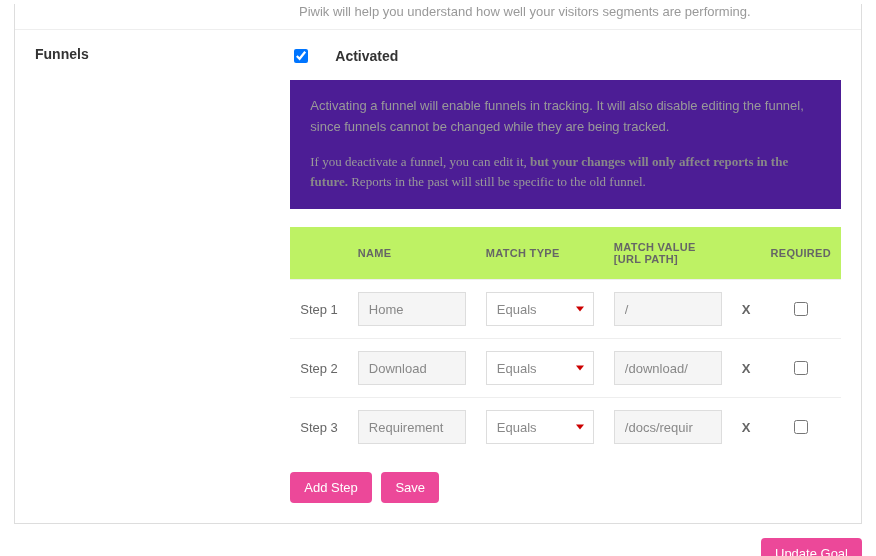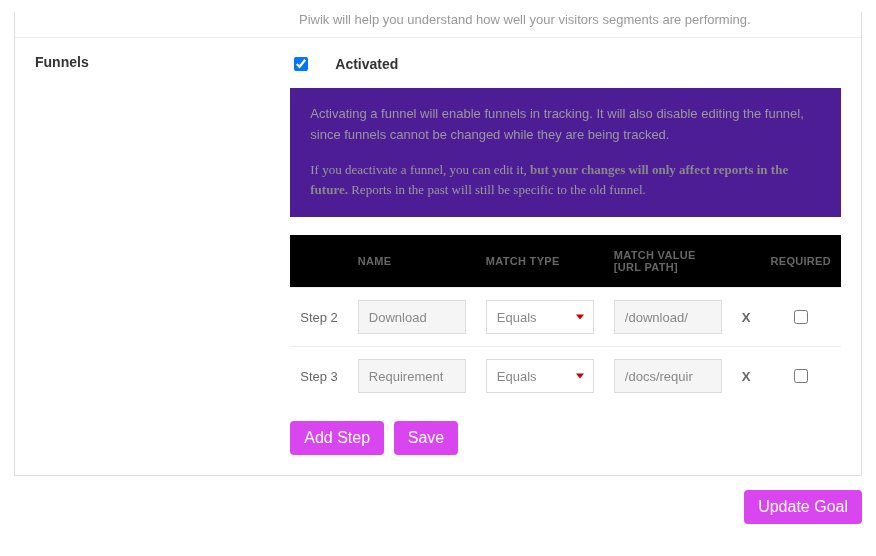--- a/index.html
+++ b/index.html
@@ -4,21 +4,21 @@
 <style>
   * { box-sizing: border-box; }
   body {
     margin: 0;
     font-family: Verdana, Arial, sans-serif;
     font-size: 13px;
     color: #333;
     background: #fff;
   }
   .panel {
-    margin: 12px 14px 14px 14px;
+    margin: 4px 14px 14px 14px;
     border: 1px solid #ddd;
     background: #fff;
     border-top: none;
   }
   .intro-bar {
     padding: 0 20px 10px 284px;
     color: #999;
     font-size: 13px;
   }
   .row {
@@ -59,21 +59,21 @@
     width: 100%;
     border-collapse: collapse;
   }
   table.funnel thead th {
     font-size: 11px;
     letter-spacing: 0.3px;
     text-align: left;
     color: #666;
     font-weight: bold;
     padding: 14px 10px;
-    background: #000000;
+    background: #bef264;
   }
   table.funnel thead th:first-child { width: 70px; }
   table.funnel tbody td {
     padding: 12px 10px;
     border-top: 1px solid #eee;
     vertical-align: middle;
     color: #666;
     font-size: 13px;
   }
   .step-label { white-space: nowrap; }
@@ -113,25 +113,25 @@
     color: #2a7ae2;
     font-size: 12px;
     font-weight: bold;
     cursor: pointer;
     text-align: center;
     width: 22px;
   }
   .chk { width: 14px; height: 14px; }
   .btn {
     display: inline-block;
-    background: #d946ef;
+    background: #ec4899;
     color: #fff;
     border: none;
     padding: 8px 14px;
-    font-size: 16px;
+    font-size: 13px;
     border-radius: 4px;
     cursor: pointer;
     font-family: inherit;
   }
   .btn + .btn { margin-left: 6px; }
   .btn-row { margin-top: 16px; }
   .footer {
     padding-right: 14px;
     text-align: right;
     margin-top: 14px;
@@ -166,20 +166,33 @@
           <tr>
             <th></th>
             <th>NAME</th>
             <th>MATCH TYPE</th>
             <th>MATCH VALUE [URL PATH]</th>
             <th></th>
             <th class="required">REQUIRED</th>
           </tr>
         </thead>
         <tbody>
+          <tr>
+            <td class="step-label">Step 1</td>
+            <td><input class="textbox" value="Home" style=""></td>
+            <td>
+              <div class="select-wrap">
+                <input class="textbox" readonly="" value="Equals" style="">
+                <span class="caret"></span>
+              </div>
+            </td>
+            <td><input class="textbox" value="/" style=""></td>
+            <td class="remove-x">X</td>
+            <td class="center"><input type="checkbox" class="chk" style=""></td>
+          </tr>
           <tr>
             <td class="step-label">Step 2</td>
             <td><input class="textbox" value="Download" style=""></td>
             <td>
               <div class="select-wrap">
                 <input class="textbox" readonly="" value="Equals" style="">
                 <span class="caret"></span>
               </div>
             </td>
             <td><input class="textbox" value="/download/" style=""></td>

